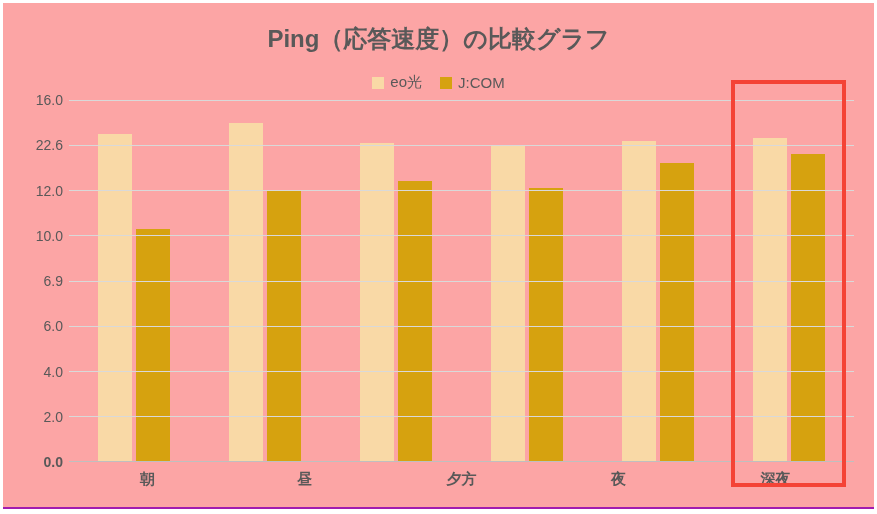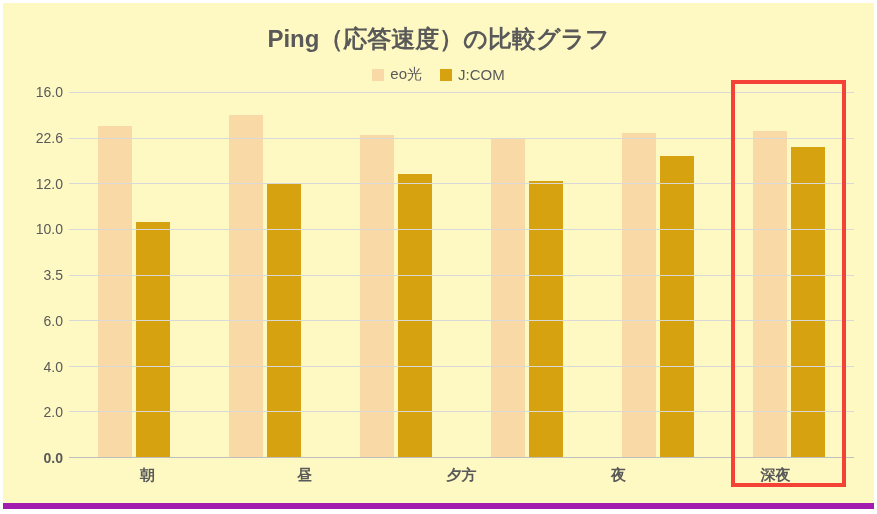--- a/index.html
+++ b/index.html
@@ -14,40 +14,41 @@
     height: 514px;
     position: relative;
     background: #fff;
   }
   .inner {
     position: absolute;
     left: 3px;
     top: 3px;
     width: 871px;
     height: 506px;
-    border-bottom: 6px solid #a21caf;
-    background: #fef9c3;
+    border-bottom: 2px solid #a21caf;
+    background: #fca5a5;
     padding: 14px 20px 18px 20px;
     display: flex;
     flex-direction: column;
   }
   .title {
     text-align: center;
     font-size: 24px;
     font-weight: bold;
     color: #595959;
     margin: 6px 0 10px 0;
   }
   .legend {
     display: flex;
     justify-content: center;
     gap: 18px;
     font-size: 15px;
     color: #595959;
     margin-bottom: 8px;
+    margin-top: 8px;
   }
   .legend-item { display: flex; align-items: center; gap: 6px; }
   .swatch { width: 12px; height: 12px; display: inline-block; }
   .sw-eo { background: #f9d9a6; }
   .sw-jc { background: #d6a20f; }
   .chart {
     flex: 1;
     position: relative;
     display: flex;
   }
@@ -127,21 +128,21 @@
         <span>J:COM</span>
       </div>
     </div>
 
     <div class="chart">
       <div class="y-axis" id="y-axis">
           <div class="y-tick-label" style="top: 100%; font-weight: bold;">0.0</div>
           <div class="y-tick-label" style="top: 87.5%;">2.0</div>
           <div class="y-tick-label" style="top: 75%;">4.0</div>
           <div class="y-tick-label" style="top: 62.5%; margin-left: 41px;">6.0</div>
-          <div class="y-tick-label" style="top: 50%;">3.5</div>
+          <div class="y-tick-label" style="top: 50%;">6.9</div>
           <div class="y-tick-label" style="top: 37.5%;">10.0</div>
           <div class="y-tick-label" style="top: 25%; text-align: center;">12.0</div>
           <div class="y-tick-label" style="top: 12.5%;">22.6</div>
           <div class="y-tick-label" style="top: 0%;">16.0</div>
         </div>
       <div class="plot" id="plot">
         <div class="groups" id="groups">
             <div class="group">
               <div class="bar bar-eo" style="height: 90.625%;"></div>
               <div class="bar bar-jc" style="height: 64.375%;"></div>

